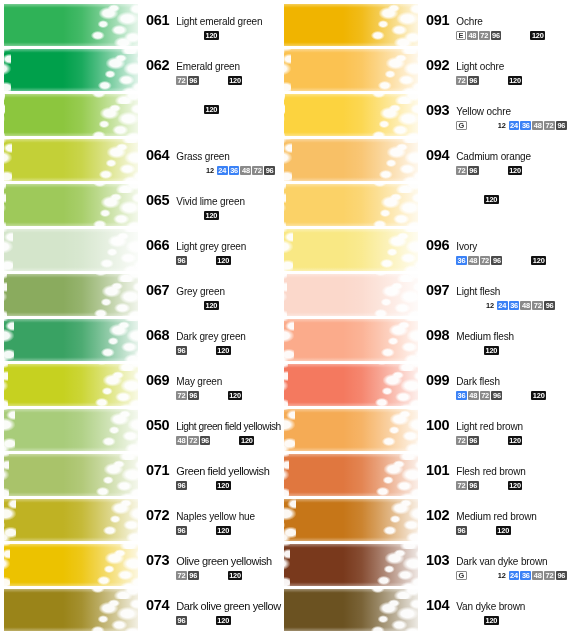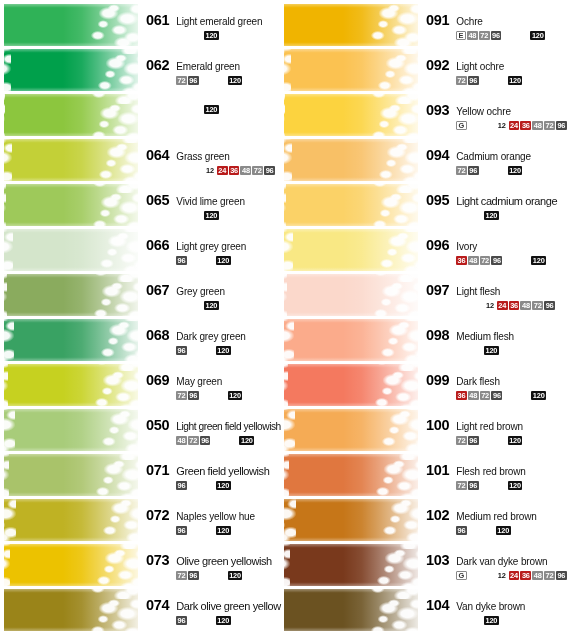--- a/index.html
+++ b/index.html
@@ -110,21 +110,21 @@
     font-weight:bold;
     line-height:9px;
     height:9px;
     padding:0 1.5px;
     border-radius:1px;
     font-family:"Liberation Sans", sans-serif;
     letter-spacing:-.2px;
     white-space:nowrap;
   }
   .bdg.plain{ background:transparent;color:#111;padding:0 2px;margin-left:28px; }
-  .bdg.lite { background:#b91c1c;color:#fff; }
+  .bdg.lite { background:#3b82f6;color:#fff; }
   .bdg.mid  { background:#8a8a8a;color:#fff; }
   .bdg.dark { background:#4a4a4a;color:#fff; }
   .bdg.black{ background:#111111;color:#fff;margin-left:28px; }
   .bdg.ltr  { background:#fff;color:#333;border:1px solid #888;line-height:7px;height:9px;box-sizing:border-box;padding:0 1.6px; }
 </style>
 </head>
 <body>
 
 <div class="sheet" id="sheet">
     <div class="swatch-cell">
@@ -301,24 +301,20 @@
     </div>
     <div class="swatch-cell">
       <div class="swatch">
         <div class="base" style="background: linear-gradient(to right, rgb(251, 210, 103) 0%, rgb(251, 210, 103) 55%, rgb(251, 210, 103) 100%);"></div>
         <div class="wash"></div>
         <div class="fade" style="background-position: 2px 9px;"></div>
         <div class="edge"></div>
       </div>
     </div>
     <div class="label-cell">
-      <div class="name-row">
-        <span class="num">095</span>
-        <span class="cname sm">Light cadmium orange</span>
-      </div>
       <div class="badges">
         <span class="bdg black">120</span>
       </div>
     </div>
     <div class="swatch-cell">
       <div class="swatch">
         <div class="base" style="background: linear-gradient(to right, rgb(212, 229, 203) 0%, rgb(212, 229, 203) 55%, rgb(212, 229, 203) 100%);"></div>
         <div class="wash"></div>
         <div class="fade" style="background-position: 9px 3px;"></div>
         <div class="edge"></div>

